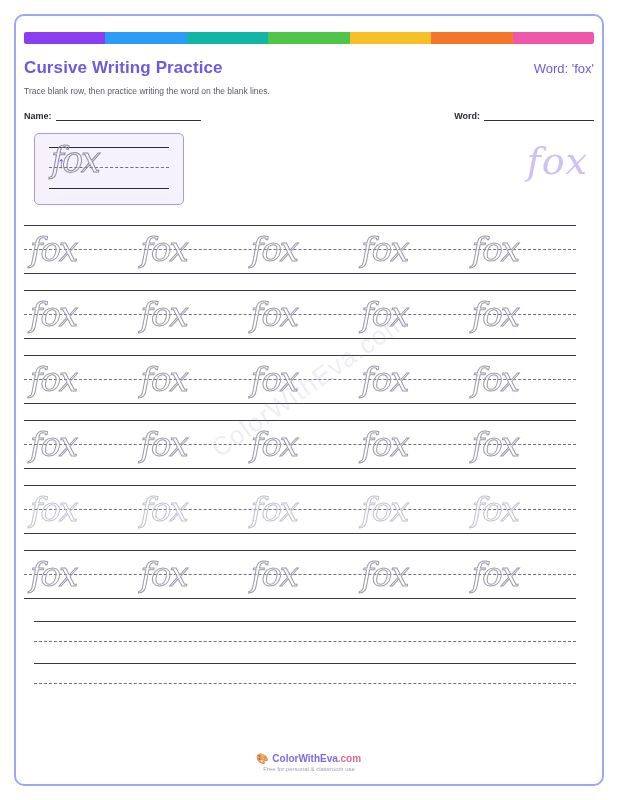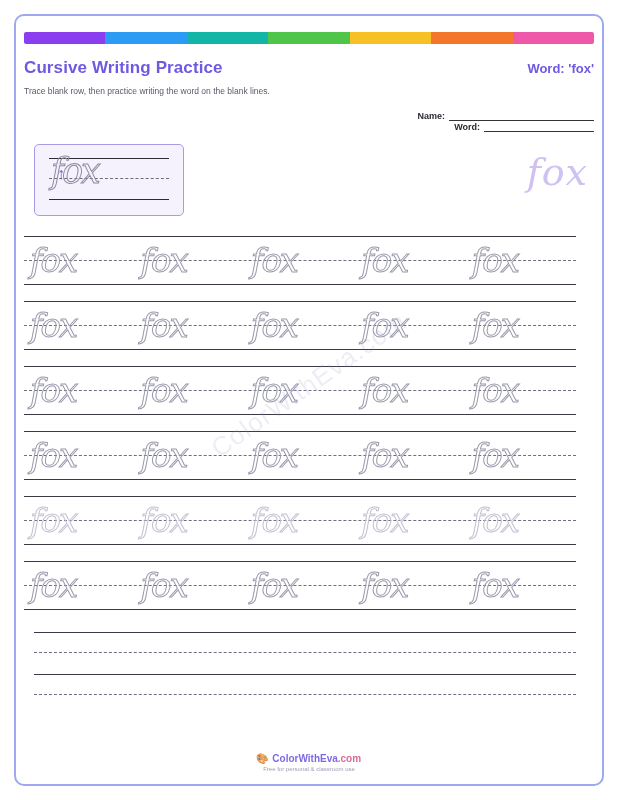--- a/index.html
+++ b/index.html
@@ -58,37 +58,36 @@
     margin-top: 14px;
   }
   .title {
     font-size: 17px;
     font-weight: bold;
     color: #6d5ae0;
     letter-spacing: .1px;
   }
   .word-label {
     font-size: 13px;
-    font-weight: bold;
+    font-weight: normal;
     color: #6d5ae0;
   }
   .subtitle {
     margin-top: 8px;
     font-size: 8.5px;
     color: #5a5a6a;
   }
   .namedate {
     display: flex;
     justify-content: space-between;
     align-items: flex-end;
     margin-top: 14px;
     font-size: 9px;
     font-weight: bold;
     color: #2a2a35;
-    flex-direction: column;
   }
   .field {
     display: flex;
     align-items: flex-end;
     gap: 4px;
   }
   .field .rule {
     display: inline-block;
     border-bottom: 1px solid #333;
     height: 10px;

